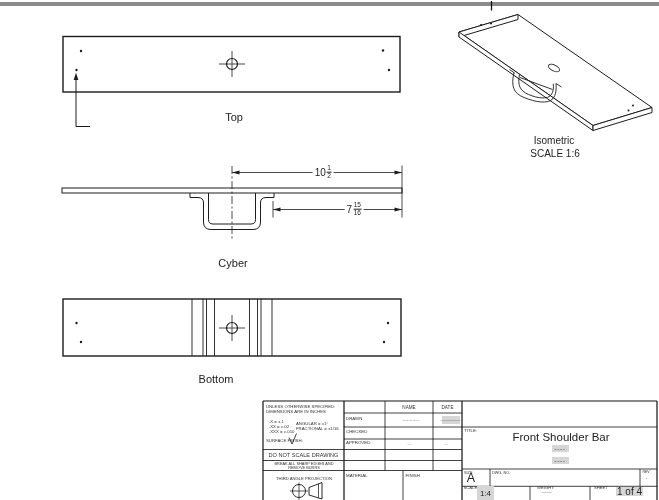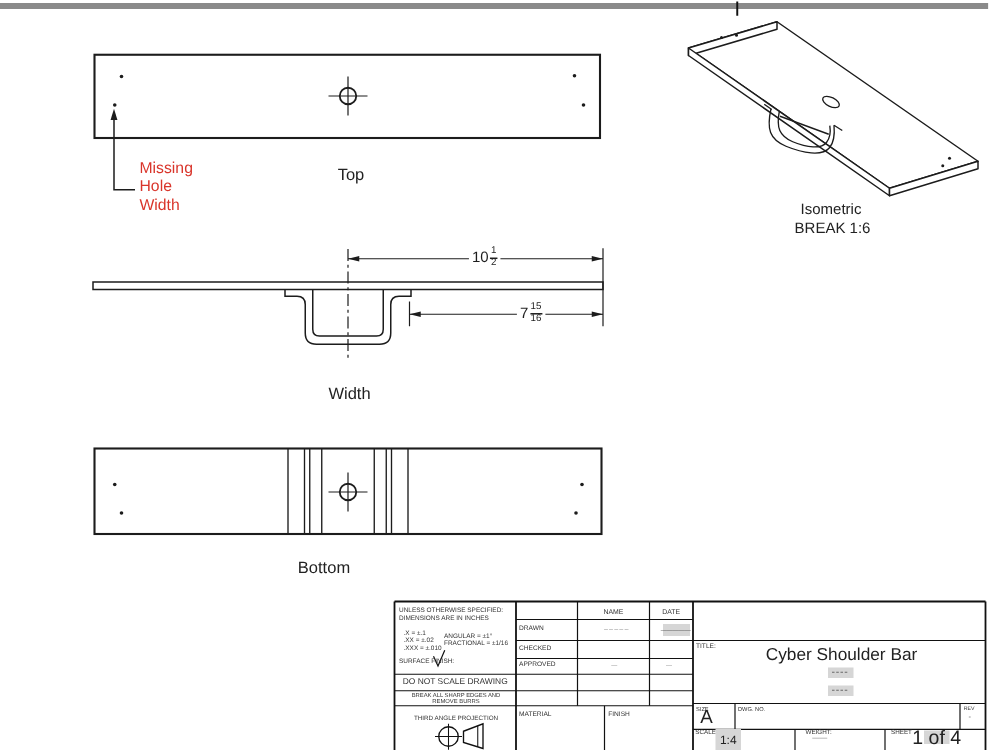--- a/index.html
+++ b/index.html
@@ -130,30 +130,25 @@
       <circle cx="299" cy="491" r="6.5" stroke-width="0.9"></circle>
       <path d="M290,491 H308 M299,482.5 V499.8" stroke-width="0.7"></path>
       <polygon points="309,487.5 322,482.5 322,499 309,495" stroke-width="0.9"></polygon>
       <path d="M318.5,484 V497.8" stroke-width="0.7"></path>
     </g>
 
     <path d="M289,437.5 L292,444 L296.5,433.5" fill="none" stroke="#111" stroke-width="0.8"></path>
   </svg>
 
   <div class="abs ctr vlabel" style="left:234px;top:116.5px">Top</div>
-  <div class="abs ctr vlabel" style="left:233px;top:262.5px">Width</div>
+  <div class="abs ctr vlabel" style="left:233px;top:262.5px">Cyber</div>
   <div class="abs ctr vlabel" style="left:216px;top:379px">Bottom</div>
   <div class="abs ctr isolabel" style="left:554px;top:140px">Isometric</div>
-  <div class="abs ctr isolabel" style="left:555px;top:153px">BREAK 1:6</div>
-
-  <div id="redcallout" class="abs" style="left:93px;top:106px">
-    <div>Missing</div>
-    <div>Hole</div>
-    <div>Width</div>
-  </div>
+  <div class="abs ctr isolabel" style="left:555px;top:153px">SCALE 1:6</div>
+
 
   <div class="abs ctr dim" style="left:323px;top:172px">
     <span>10</span>
       <span class="frac">
         <span class="num">1</span>
         <span class="den">2</span>
       </span>
   </div>
   <div class="abs ctr dim" style="left:354px;top:209px">
     <span>7</span>
@@ -183,30 +178,30 @@
   <div class="abs tbc smudge" style="left:411px;top:419.5px">~~~~~</div>
   <div class="abs hlbox" style="left:441.5px;top:416px;width:18px;height:7.5px;font-size:4px;color:#444">—————</div>
   <div class="abs tb" style="left:346px;top:429.5px;font-size:4.4px">CHECKED</div>
   <div class="abs tb" style="left:346px;top:440.5px;font-size:4.4px">APPROVED</div>
   <div class="abs tbc dash" style="left:409.5px;top:443px">—</div>
   <div class="abs tbc dash" style="left:446px;top:443px">—</div>
   <div class="abs tb" style="left:346px;top:473.5px;font-size:4.4px">MATERIAL</div>
   <div class="abs tb" style="left:405.5px;top:473.5px;font-size:4.4px">FINISH</div>
 
   <div class="abs tb" style="left:464px;top:428.5px;font-size:4.4px">TITLE:</div>
-  <div class="abs ctr" style="left:561px;top:437px;font-size:11.5px;color:#222">Cyber Shoulder Bar</div>
+  <div class="abs ctr" style="left:561px;top:437px;font-size:11.5px;color:#222">Front Shoulder Bar</div>
   <div class="abs hlbox" style="left:551.5px;top:444.5px;width:17px;height:7px;font-size:7px;color:#555;letter-spacing:0.5px">----</div>
   <div class="abs hlbox" style="left:551.5px;top:457px;width:17px;height:7px;font-size:7px;color:#555;letter-spacing:0.5px">----</div>
 
   <div class="abs tb" style="left:464px;top:470.8px;font-size:3.8px">SIZE</div>
   <div class="abs ctr" style="left:471px;top:478px;font-size:12.5px;color:#222">A</div>
   <div class="abs tb" style="left:492px;top:470.8px;font-size:3.8px">DWG. NO.</div>
   <div class="abs tb" style="left:642.5px;top:470.8px;font-size:3.5px">REV</div>
   <div class="abs tbc" style="left:646.5px;top:477.5px;font-size:5px;color:#555">-</div>
 
   <div class="abs tb" style="left:463.5px;top:486px;font-size:4.2px">SCALE:</div>
   <div class="abs hlbox" style="left:477px;top:486px;width:17px;height:14px;font-size:8px;color:#222">1:4</div>
   <div class="abs tb" style="left:537px;top:486px;font-size:4.2px">WEIGHT:</div>
   <div class="abs tbc" style="left:546.5px;top:492px;font-size:5px;color:#777">——</div>
   <div class="abs tb" style="left:594px;top:486px;font-size:4.2px">SHEET</div>
-  <div class="abs hlbox" style="left:616px;top:486.5px;width:17px;height:9.5px;font-size:13px;color:#222">1 of 4</div>
+  <div class="abs hlbox" style="left:616px;top:486.5px;width:27px;height:9.5px;font-size:10px;color:#222">1 of 4</div>
 
 </div>
 
 </body></html>

